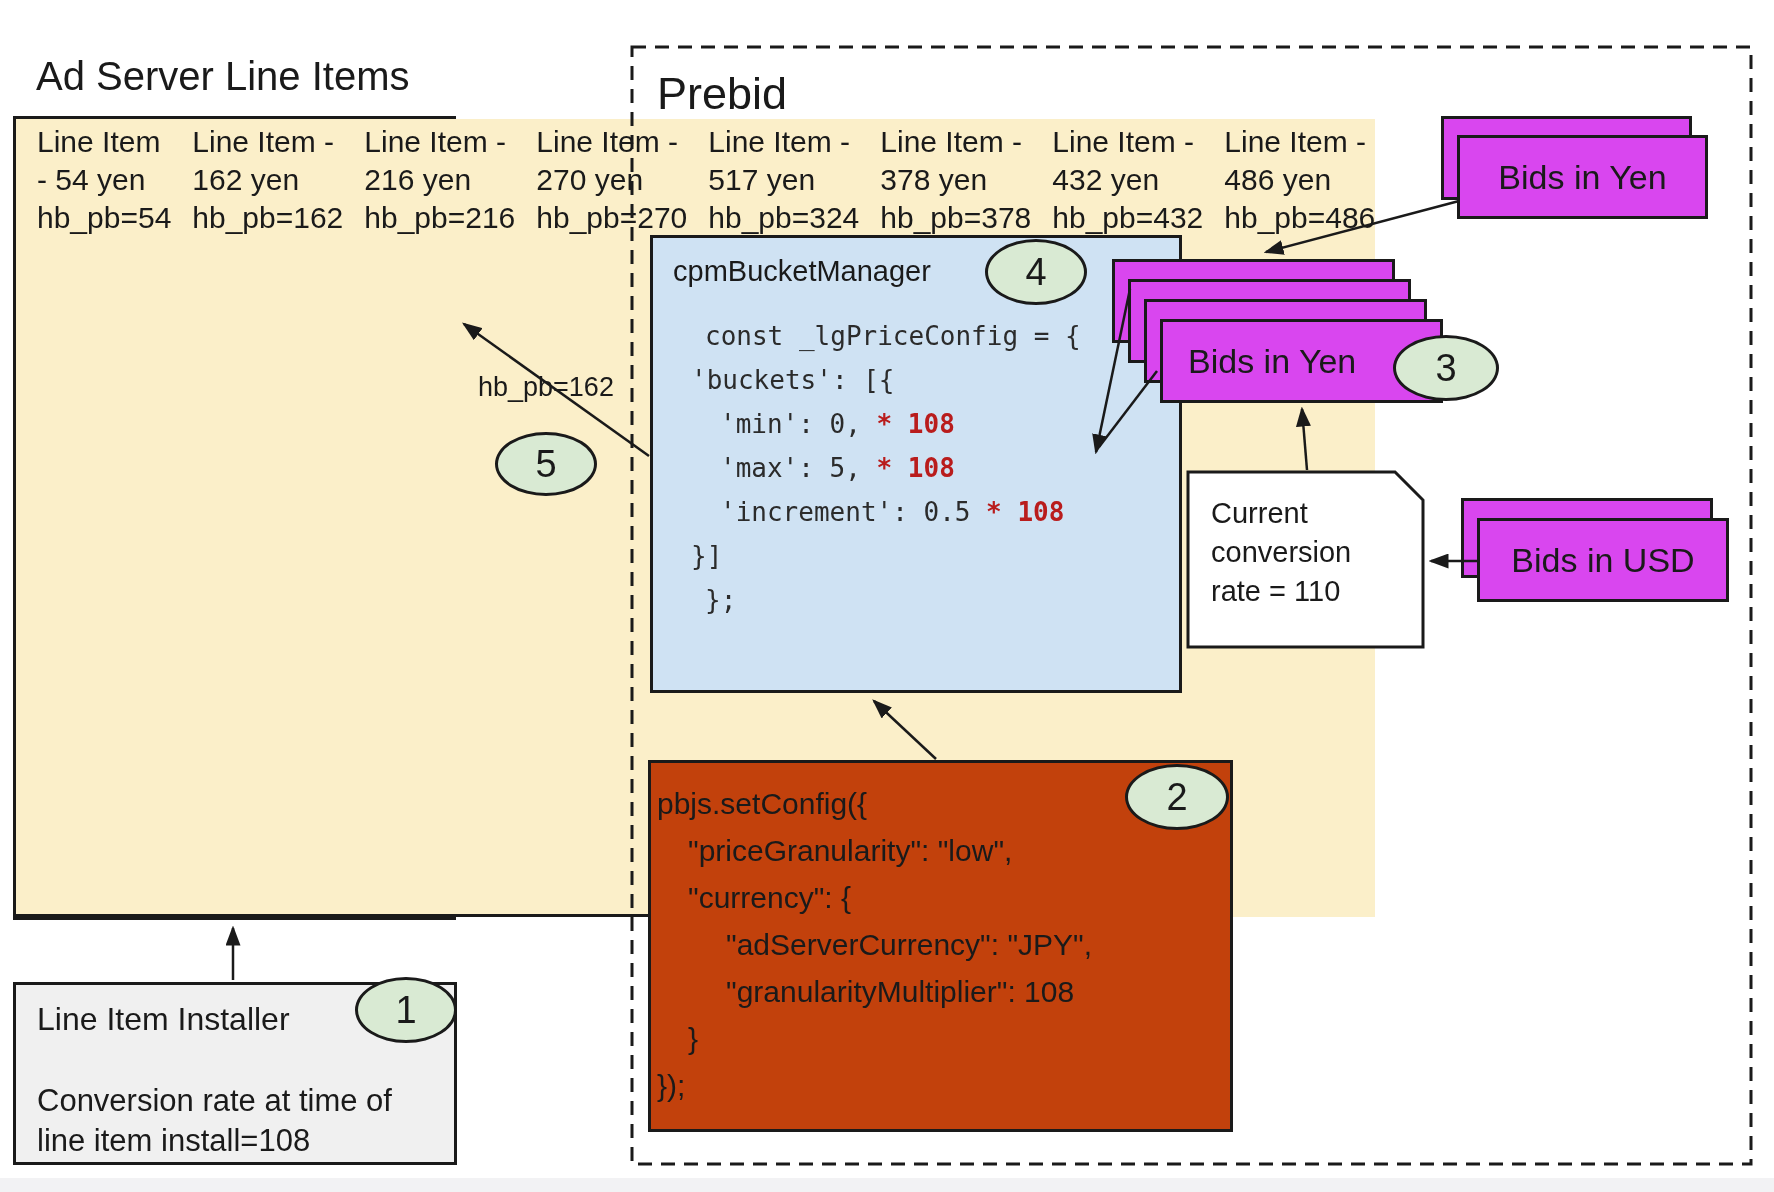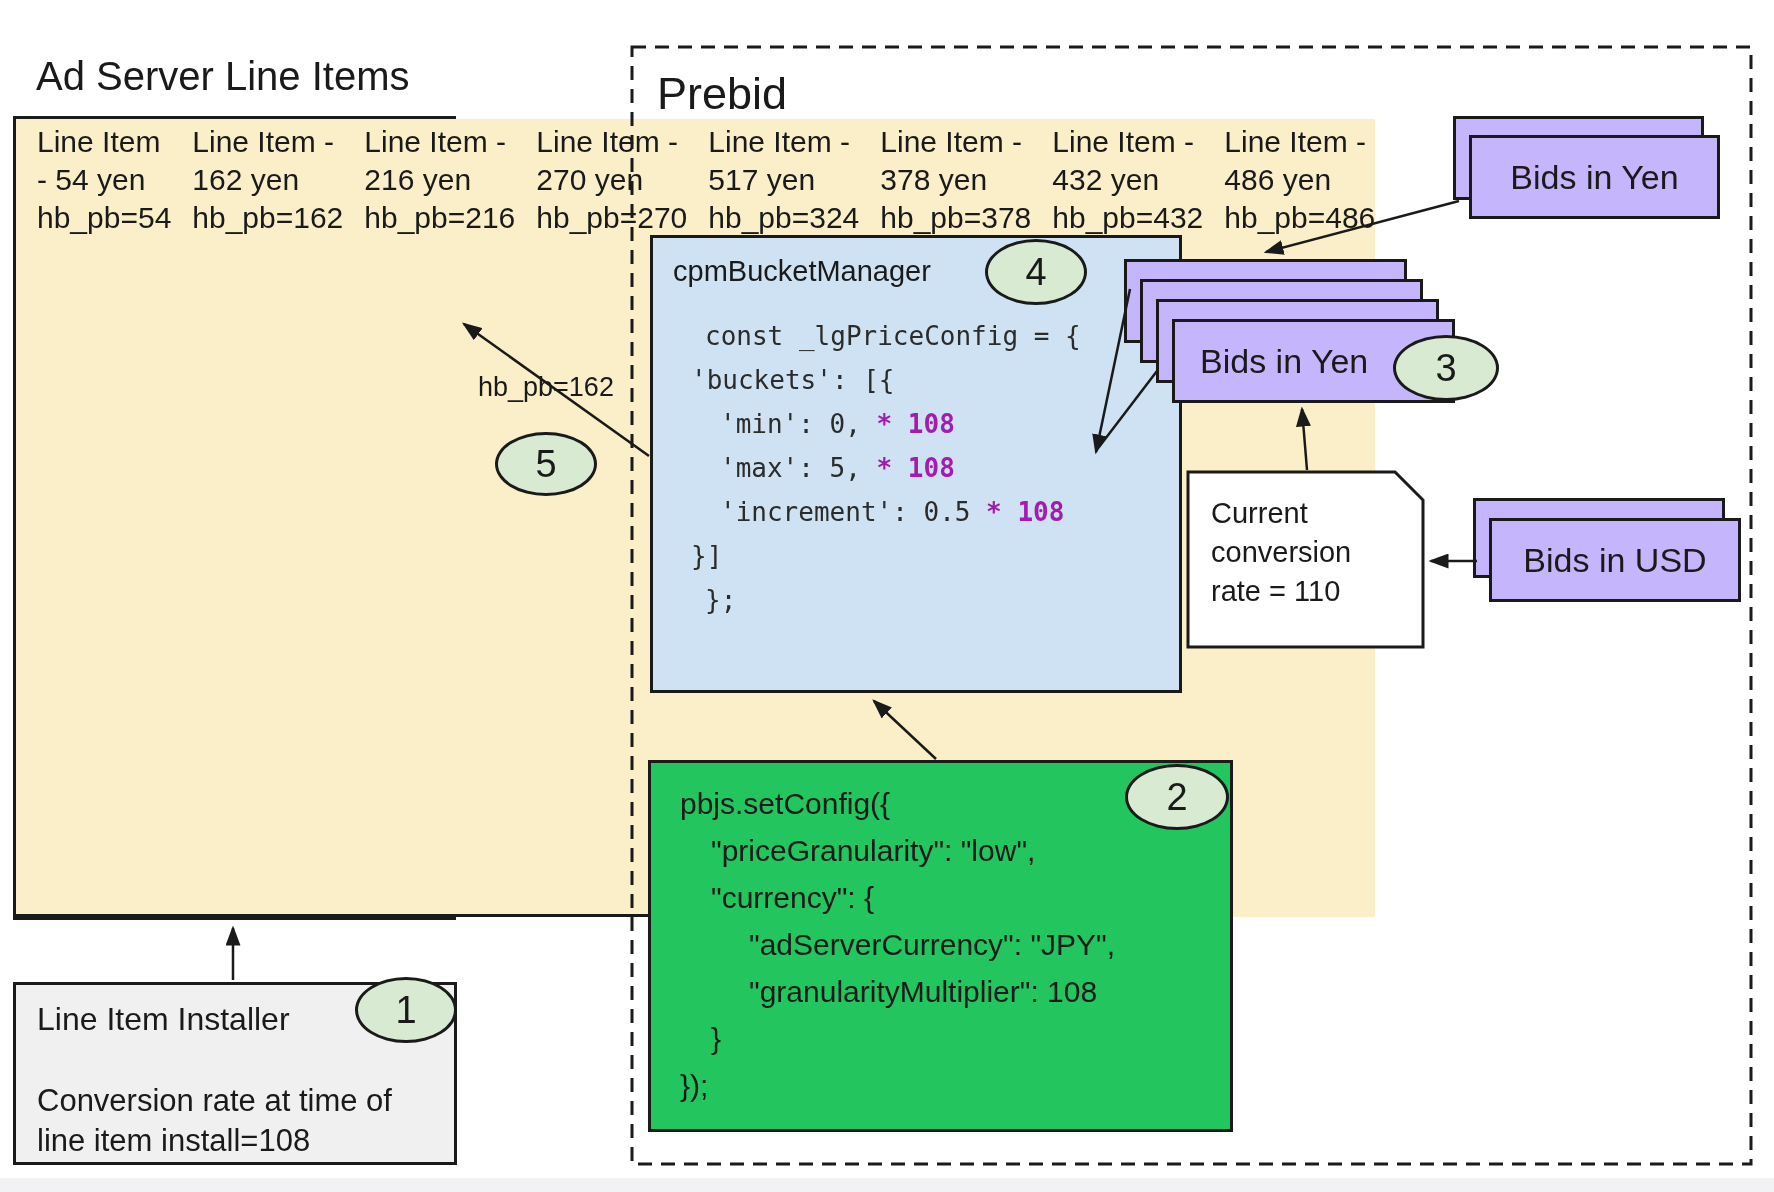--- a/index.html
+++ b/index.html
@@ -20,31 +20,31 @@
   .installer-note{margin-top:43px;font-size:31px;line-height:40px;}
 
   
   .prebid-title{left:657px;top:68px;font-size:45px;z-index:3;}
 
   .bucket-box{left:650px;top:235px;width:532px;height:458px;background:#CFE2F3;
               border:3px solid #1a1a1a;box-sizing:border-box;padding:17px 0 0 20px;z-index:2;}
   .bucket-label{font-size:29px;}
   .bucket-code{margin-top:26px;font-family:"DejaVu Sans Mono", monospace;font-size:26px;
                line-height:44px;color:#2b2b2b;}
-  .bucket-code .b{font-weight:bold;color:#a21caf;}
+  .bucket-code .b{font-weight:bold;color:#b91c1c;}
   .bi0{padding-left:0;margin-left:32px;} .bi1{padding-left:18px;} .bi2{padding-left:47px;}
 
-  .config-box{left:648px;top:760px;width:585px;height:372px;background:#22c55e;
-              border:3px solid #1a1a1a;box-sizing:border-box;padding:17px 0 0 29px;z-index:2;}
+  .config-box{left:648px;top:760px;width:585px;height:372px;background:#c2410c;
+              border:3px solid #1a1a1a;box-sizing:border-box;padding:17px 0 0 6px;z-index:2;}
   .config-code{font-size:30px;line-height:47px;}
   .pi0{padding-left:0;} .pi1{padding-left:31px;} .pi2{padding-left:69px;}
 
   
-  .card{background:#c4b5fd;border:3px solid #1a1a1a;box-sizing:border-box;
-        display:flex;align-items:center;font-size:34px;z-index:2;margin-left:12px;}
+  .card{background:#d946ef;border:3px solid #1a1a1a;box-sizing:border-box;
+        display:flex;align-items:center;font-size:34px;z-index:2;}
   .card.centered{justify-content:center;}
   .yen-top-back {left:1441px;top:116px;width:251px;height:84px;}
   .yen-top-front{left:1457px;top:135px;width:251px;height:84px;z-index:3;}
   .stk1{left:1112px;top:259px;width:283px;height:84px;}
   .stk2{left:1128px;top:279px;width:283px;height:84px;z-index:3;}
   .stk3{left:1144px;top:299px;width:283px;height:84px;z-index:4;}
   .stk4{left:1160px;top:319px;width:283px;height:84px;z-index:5;padding-left:25px;}
   .usd-back {left:1461px;top:498px;width:252px;height:80px;}
   .usd-front{left:1477px;top:518px;width:252px;height:84px;z-index:3;}
 

